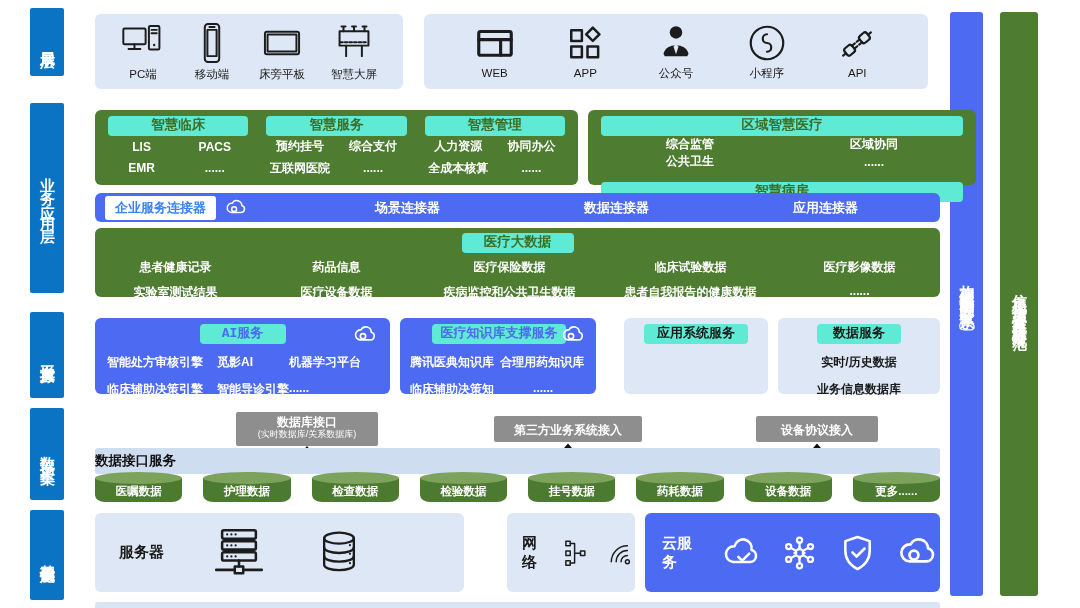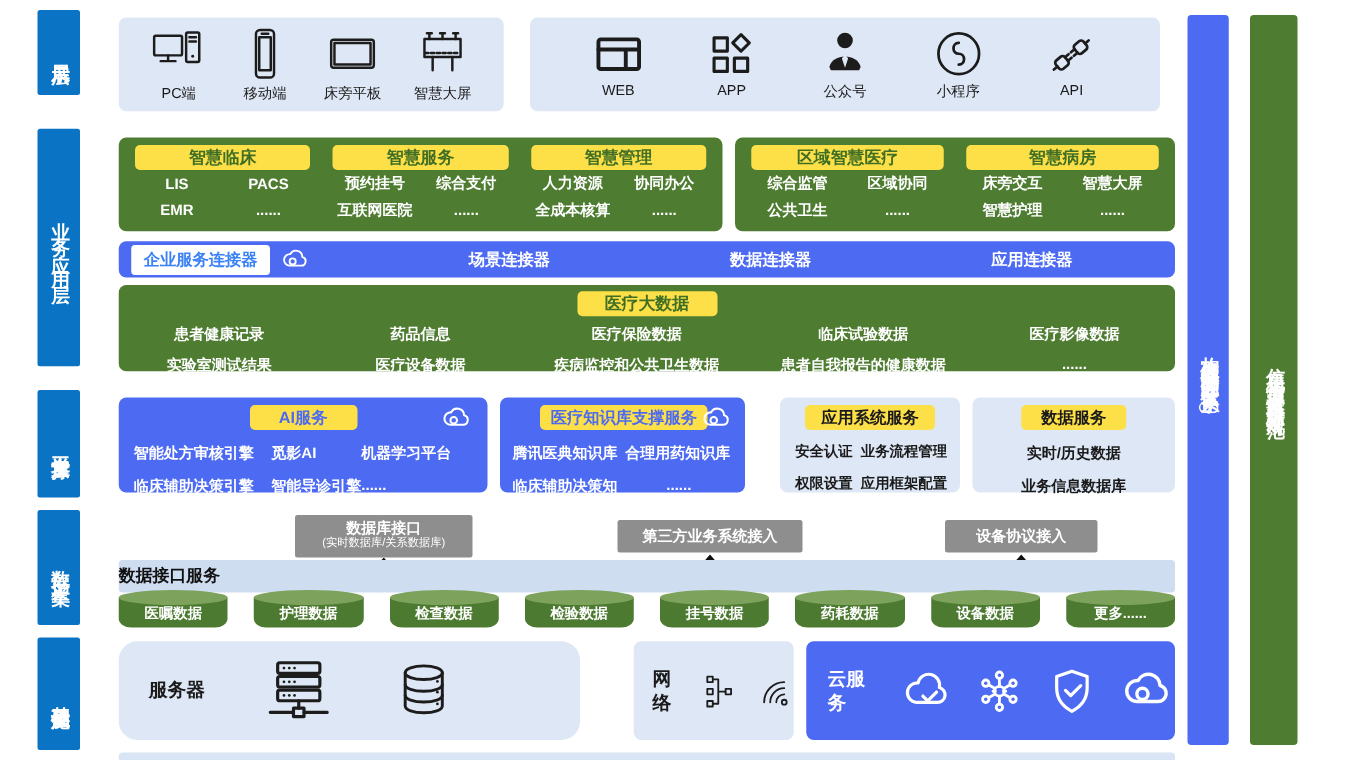--- a/index.html
+++ b/index.html
@@ -11,21 +11,21 @@
   .llabel span{writing-mode:vertical-rl;text-orientation:upright;font-size:15px;font-weight:bold;}
   .ls1 span{letter-spacing:2px;} .ls2 span{letter-spacing:13px;} .ls3 span{letter-spacing:1px;}
   .ls4 span{letter-spacing:5px;} .ls5 span{letter-spacing:1px;}
   .sidebar{display:flex;flex-direction:column;align-items:center;justify-content:center;gap:10px;border-radius:3px;}
   .sidebar span{writing-mode:vertical-rl;text-orientation:upright;font-size:15px;font-weight:bold;color:#fff;letter-spacing:3px;}
   .sb-blue{background:#4c6af2;} .sb-green{background:#4e7c31;}
   
   .lightbox{background:#dee7f5;border-radius:6px;}
   .greenbox{background:#4e7c31;border-radius:6px;}
   .bluebox{background:#4c6af2;border-radius:6px;}
-  .pill{display:block;background:#fde047;border-radius:4px;text-align:center;font-weight:bold;}
+  .pill{display:block;background:#5eead4;border-radius:4px;text-align:center;font-weight:bold;font-family:Liberation Mono, monospace;}
   
   .devrow{display:flex;justify-content:space-evenly;align-items:center;}
   .devitem{display:flex;flex-direction:column;align-items:center;}
   .devitem .lbl{font-size:11.5px;color:#1a1a1a;margin-top:3px;font-weight:500;}
   .icn{stroke:#1c1c1c;fill:none;stroke-width:3;stroke-linecap:round;stroke-linejoin:round;}
   .icn .fil{fill:#1c1c1c;stroke:none;}
   .icnw{stroke:#fff;fill:none;stroke-width:4;stroke-linecap:round;stroke-linejoin:round;}
   
   .bgroup{display:flex;gap:12px;padding:6px 10px;box-sizing:border-box;}
   .bcol{flex:1;display:flex;flex-direction:column;}
@@ -206,21 +206,21 @@
       <span class="pill">智慧管理</span>
       <div class="bgrid">
         <span>人力资源</span>
         <span>协同办公</span>
         <span>全成本核算</span>
         <span>......</span>
       </div>
     </div>
   </div>
 
-  <div class="abs greenbox bgroup" style="left:588px;top:110px;width:352px;height:75px;">
+  <div class="abs greenbox bgroup" style="left:588px;top:110px;width:388px;height:75px;flex-direction:column;">
     <div class="bcol">
       <span class="pill">区域智慧医疗</span>
       <div class="bgrid">
         <span>综合监管</span>
         <span>区域协同</span>
         <span>公共卫生</span>
         <span>......</span>
       </div>
     </div>
     <div class="bcol">
@@ -295,26 +295,20 @@
       <span>腾讯医典知识库</span>
       <span>合理用药知识库</span>
       <span>临床辅助决策知识库</span>
       <span style="text-align:center;">......</span>
     </div>
   </div>
 
   <div class="abs lightbox pbox" style="left:624px;top:318px;width:144px;height:76px;padding:6px 8px;">
     <div class="phead">
       <span class="pill pill-dark" style="width:104px;margin:0 auto;">应用系统服务</span>
-    </div>
-    <div class="pgrid dark" style="grid-template-columns:0.85fr 1.15fr;font-size:11.5px;">
-      <span>安全认证</span>
-      <span>业务流程管理</span>
-      <span>权限设置</span>
-      <span>应用框架配置</span>
     </div>
   </div>
 
   <div class="abs lightbox pbox" style="left:778px;top:318px;width:162px;height:76px;padding:6px 8px;">
     <div class="phead">
       <span class="pill pill-dark" style="width:84px;margin:0 auto;">数据服务</span>
     </div>
     <div class="pgrid dark" style="grid-template-columns:1fr;">
       <span>实时/历史数据</span>
       <span>业务信息数据库</span>
@@ -366,21 +360,21 @@
         <span>药耗数据</span>
       </div>
     <div class="cyl">
         <span>设备数据</span>
       </div>
     <div class="cyl">
         <span>更多......</span>
       </div>
   </div>
 
-  <div class="abs lightbox infrabox" style="left:95px;top:513px;width:369px;height:79px;padding-left:24px;gap:48px;border-radius:15px;">
+  <div class="abs lightbox infrabox" style="left:95px;top:513px;width:369px;height:79px;padding-left:24px;gap:48px;">
     <span class="lbl">服务器</span>
     <svg class="icn" width="54" height="54" viewBox="0 0 64 64">
         <rect x="12" y="5" width="40" height="10" rx="2"></rect>
         <rect x="12" y="18" width="40" height="10" rx="2"></rect>
         <rect x="12" y="31" width="40" height="10" rx="2"></rect>
         <circle class="fil" cx="18" cy="10" r="1.3"></circle>
         <circle class="fil" cx="23" cy="10" r="1.3"></circle>
         <circle class="fil" cx="28" cy="10" r="1.3"></circle>
         <circle class="fil" cx="18" cy="23" r="1.3"></circle>
         <circle class="fil" cx="23" cy="23" r="1.3"></circle>

